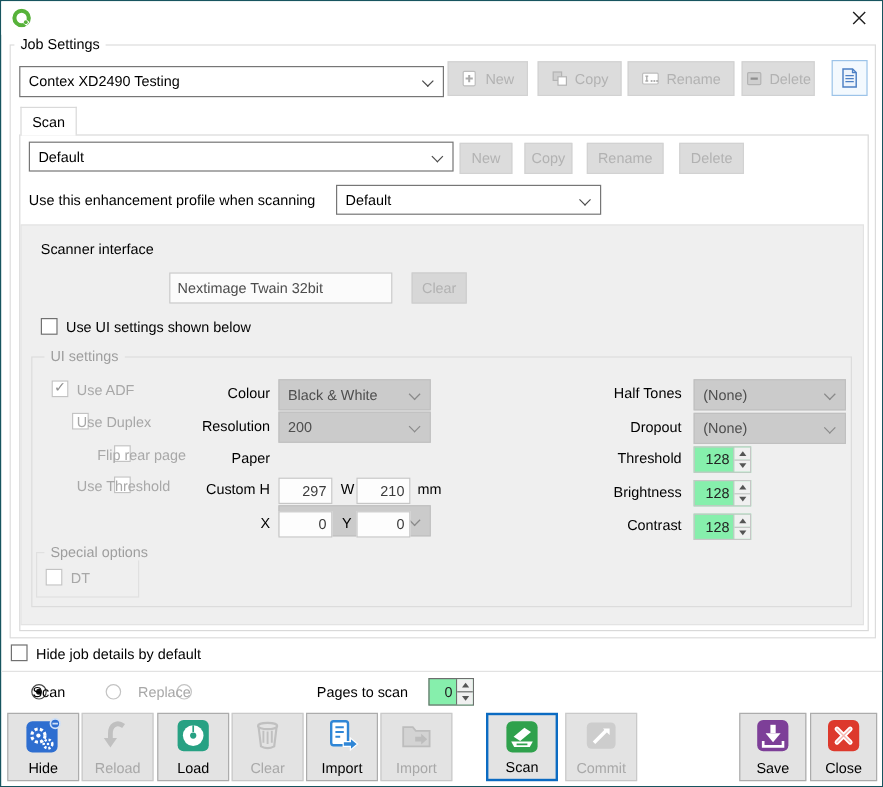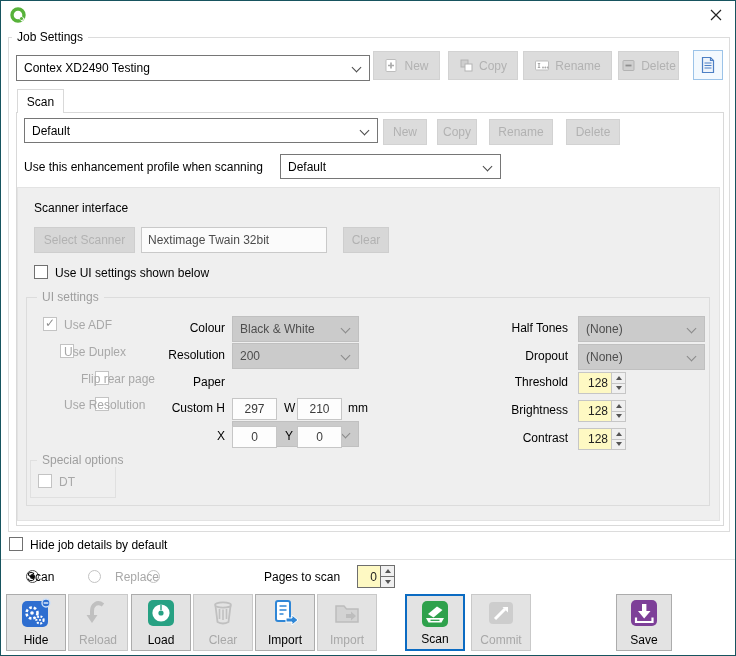--- a/index.html
+++ b/index.html
@@ -15,23 +15,23 @@
   .grp-lab{position:absolute;top:-8px;padding:0 5px;background:#fff;white-space:nowrap;}
   .grp-lab.gray{color:#9e9e9e;background:#efefef;}
   
   .dd{background:#fff;border:1px solid #767676;display:flex;align-items:center;padding:0 22px 0 7px;white-space:nowrap;overflow:hidden;}
   .dd .chev{position:absolute;right:9px;top:8px;width:7px;height:7px;border-right:1.4px solid #4a4a4a;border-bottom:1.4px solid #4a4a4a;transform:rotate(45deg);}
   .dd.dis{background:#cbcbcb;border-color:#c0c0c0;color:#4e4e4e;}
   .dd.dis .chev{border-color:#8a8a8a;}
   
   .fbtn{background:#dcdcdc;border:1px solid #d2d2d2;color:#b2b2b2;display:flex;align-items:center;justify-content:center;gap:5px;}
   
-  .numfld{background:#fdfdfd;border:1px solid #c6c6c6;text-align:center;padding:0 4px;color:#3c3c3c;font-size:12px;width:100%;height:100%;}
+  .numfld{background:#fdfdfd;border:1px solid #c6c6c6;text-align:right;padding:0 4px;color:#3c3c3c;font-size:12px;width:100%;height:100%;}
   input.raw{outline:none;}
-  .spin{display:flex;background:#fef9c3;border:1px solid #c6c6c6;}
+  .spin{display:flex;background:#86efac;border:1px solid #c6c6c6;}
   .spin.en{border-color:#6e6e6e;}
   .spin input{flex:1;min-width:0;border:none;background:transparent;text-align:right;padding:0 3px;color:#222;font-size:12px;}
   .sbtns{width:14px;display:flex;flex-direction:column;border-left:1px solid #c6c6c6;}
   .sbtn{flex:1;display:flex;align-items:center;justify-content:center;background:#f0f0f0;}
   .sbtn + .sbtn{border-top:1px solid #c6c6c6;}
   .tri-up{width:0;height:0;border-left:3px solid transparent;border-right:3px solid transparent;border-bottom:4px solid #555;}
   .tri-down{width:0;height:0;border-left:3px solid transparent;border-right:3px solid transparent;border-top:4px solid #555;}
   
   .cb{display:inline-block;width:14px;height:14px;background:#fff;border:1px solid #707070;position:relative;}
   .cb.dis{border-color:#c3c3c3;}
@@ -142,44 +142,41 @@
         </div>
 
       <div class="abs" style="left:7px;top:47px;">Use this enhancement profile when scanning</div>
       <div class="abs dd" style="left:263px;top:41px;width:221px;height:25px;">
         <span>Default</span>
         <span class="chev"></span>
       </div>
 
       <div class="abs panel" style="left:0px;top:74px;width:703px;height:334px;">
         <div class="abs" style="left:16px;top:13px;">Scanner interface</div>
-        <div class="abs fbtn" style="left:16px;top:39px;width:101px;height:26px;background:#d7d7d7;border-color:#cecece;">
-            <span>Select Scanner</span>
-          </div>
         <input class="abs raw" style="left: 123px; top: 39px; width: 186px; height: 26px; background: rgb(251, 251, 251); border: 1px solid rgb(201, 201, 201); color: rgb(76, 76, 76); padding: 0px 6px; font-size: 12px;" readonly="" value="Nextimage Twain 32bit">
         <div class="abs fbtn" style="left:325px;top:39px;width:46px;height:26px;background:#d7d7d7;border-color:#cecece;">
             <span>Clear</span>
           </div>
 
         <span class="abs cb" style="left:16px;top:77px;"></span>
         <span class="abs cb-lab" style="left:37px;top:78px;">Use UI settings shown below</span>
 
         
         <div class="abs grp" style="left:8px;top:109px;width:684px;height:209px;">
           <span class="grp-lab gray" style="left:10px;">UI settings</span>
 
           
           <span class="abs cb dis" style="left:16px;top:19px;"><span class="check">✓</span></span>
           <span class="abs cb-lab dis-t" style="left:37px;top:20px;">Use ADF</span>
           <span class="abs cb dis" style="left:16px;top:46px;"></span>
           <span class="abs cb-lab dis-t" style="left:37px;top:47px;">Use Duplex</span>
           <span class="abs cb dis" style="left:33px;top:73px;"></span>
           <span class="abs cb-lab dis-t" style="left:54px;top:74px;">Flip rear page</span>
           <span class="abs cb dis" style="left:16px;top:99px;"></span>
-          <span class="abs cb-lab dis-t" style="left:37px;top:100px;">Use Resolution</span>
+          <span class="abs cb-lab dis-t" style="left:37px;top:100px;">Use Threshold</span>
 
           
           <div class="abs lab-r" style="left:78px;top:23px;width:120px;">Colour</div>
           <div class="abs dd dis" style="left:205px;top:18px;width:127px;height:26px;align-items:center;">
             <span>Black &amp; White</span>
               <span class="chev"></span>
           </div>
           <div class="abs lab-r" style="left:78px;top:50px;width:120px;">Resolution</div>
           <div class="abs dd dis" style="left:205px;top:45px;width:127px;height:26px;">
             <span>200</span>
@@ -365,14 +362,22 @@
   <div class="tbtn" style="left:615px;width:56px;">
     <svg width="30" height="30" viewBox="0 0 30 30">
       <rect x="2" y="2" width="26" height="26" rx="5" fill="#7d3f98"></rect>
       <rect x="13" y="6" width="4.4" height="7" fill="#fff"></rect>
       <polygon points="9,13 21.5,13 15.2,20.5" fill="#fff"></polygon>
       <path d="M7 19.5 v4.5 h16.5 v-4.5" fill="none" stroke="#fff" stroke-width="2.2"></path>
     </svg>
     <span class="lab">Save</span>
   </div>
 
+  <div class="tbtn" style="left:674px;width:56px;">
+    <svg width="30" height="30" viewBox="0 0 30 30">
+      <rect x="2" y="2" width="26" height="26" rx="5" fill="#dd392c"></rect>
+      <path d="M9.5 9.5 L20.5 20.5 M20.5 9.5 L9.5 20.5" stroke="#fff" stroke-width="4" stroke-linecap="round"></path>
+      <path d="M9.5 9.5 L20.5 20.5 M20.5 9.5 L9.5 20.5" stroke="#f6b6b0" stroke-width="1.2" stroke-linecap="round"></path>
+    </svg>
+    <span class="lab">Close</span>
+  </div>
 
 </div>
 
 </body></html>

